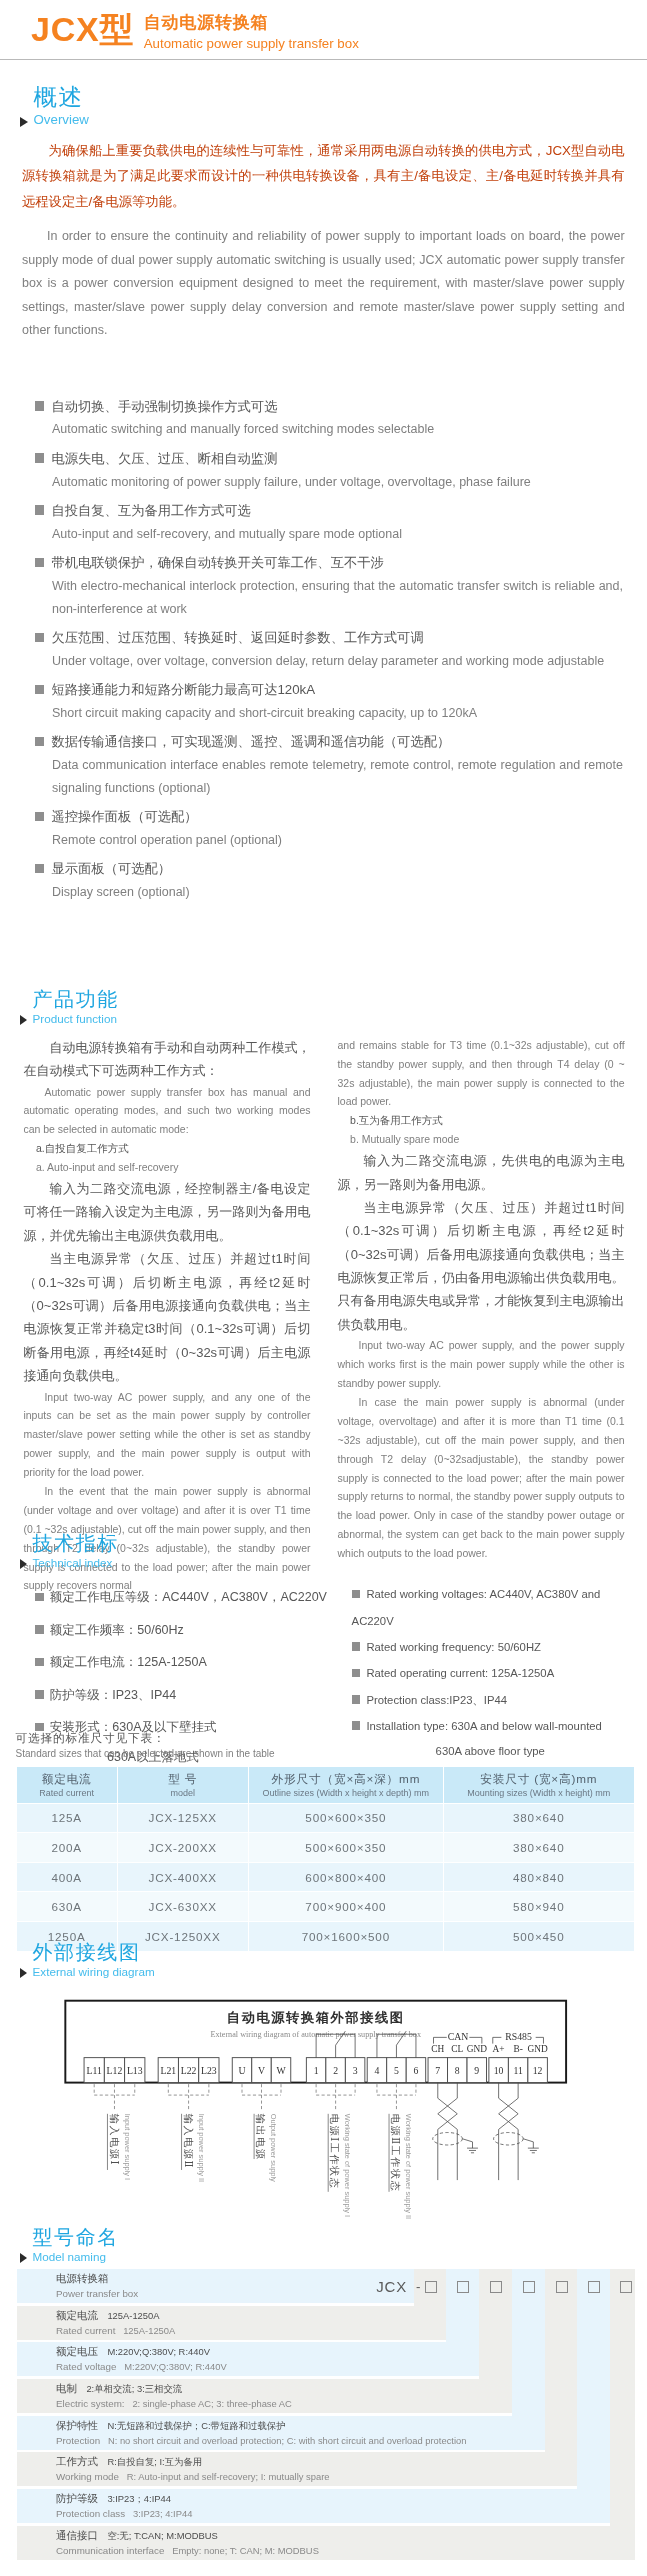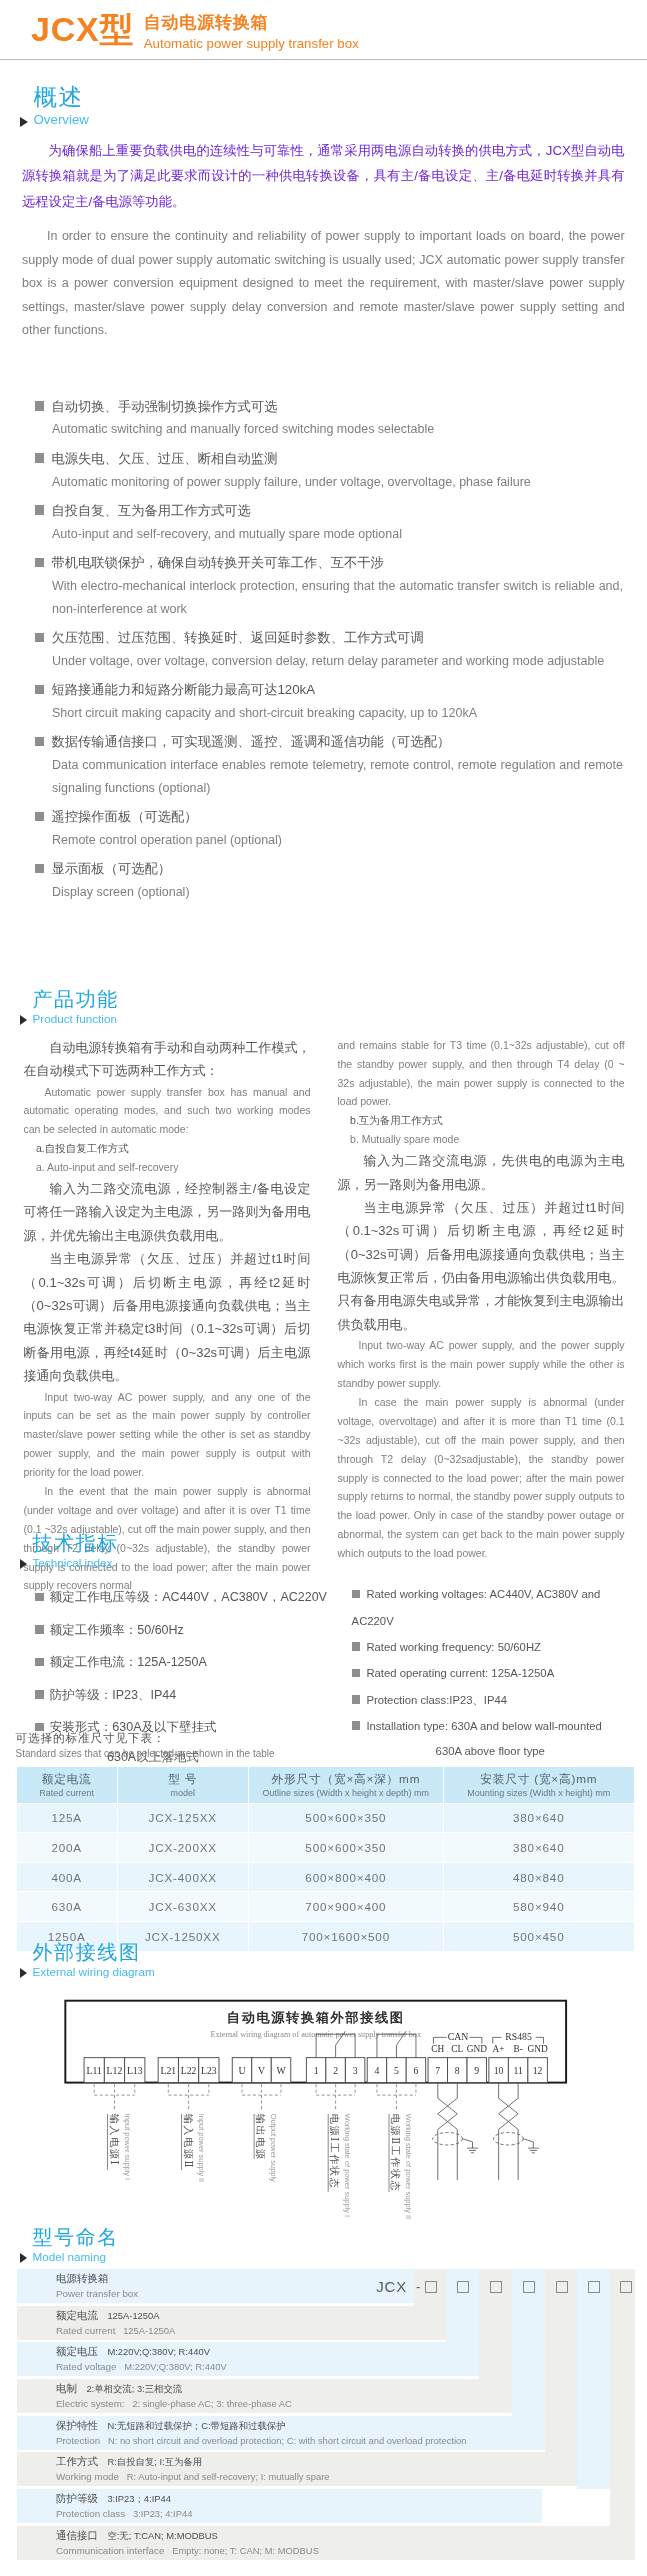--- a/index.html
+++ b/index.html
@@ -19,21 +19,21 @@
   .sec-head{display:flex;align-items:flex-end;margin-left:20px;}
   .tri{width:0;height:0;border-left:8.6px solid #2b2b2b;border-top:5.5px solid transparent;
        border-bottom:5.5px solid transparent;margin-top:7.8px;margin-right:5.5px;flex:0 0 auto;}
   .h-cn{font-size:23.4px;color:#1FA6E0;letter-spacing:1.6px;line-height:1.15;}
   .h-en{font-size:13.3px;color:#45BCEC;margin-top:0.8px;}
   .sec-head.small .h-cn{font-size:20px;}
   .sec-head.small .h-en{font-size:11.7px;}
   .sec-head.small .tri{margin-top:7px;border-left-width:7.8px;}
 
   
-  .p-cn{margin:11px 23.4px 0 22px;font-size:13.3px;color:#6d28d9;line-height:1.92;
+  .p-cn{margin:11px 23.4px 0 22px;font-size:13.3px;color:#c2410c;line-height:1.92;
         text-align:justify;text-indent:2em;}
   .p-en{margin:11px 23.4px 0 22px;font-size:12.5px;color:#7f7f7f;line-height:1.88;
         text-align:justify;text-indent:2em;}
 
   
   .feats{margin:12.5px 25px 0 35px;}
   .feat{margin-bottom:5.5px;}
   .feat-cn{font-size:13.3px;color:#575757;line-height:1.8;}
   .sq{display:inline-block;width:9.4px;height:9.4px;background:#8e8e8e;margin-right:7px;}
   .feat-en{font-size:12.5px;color:#7f7f7f;line-height:1.82;margin-left:17px;text-align:justify;}
@@ -477,21 +477,21 @@
         <div class="l2"><span>Electric system:</span><span class="ndesc">2: single-phase AC; 3: three-phase AC</span></div>
       </div>
       <div class="nrow blue" style="top:147px;width:528px;">
         <div class="l1"><span>保护特性</span><span class="ndesc">N:无短路和过载保护；C:带短路和过载保护</span></div>
         <div class="l2"><span>Protection</span><span class="ndesc">N: no short circuit and overload protection; C: with short circuit and overload protection</span></div>
       </div>
       <div class="nrow gray" style="top:183px;width:560px;">
         <div class="l1"><span>工作方式</span><span class="ndesc">R:自投自复; I:互为备用</span></div>
         <div class="l2"><span>Working mode</span><span class="ndesc">R: Auto-input and self-recovery; I: mutually spare</span></div>
       </div>
-      <div class="nrow blue" style="top:220px;width:525px;">
+      <div class="nrow blue" style="top:220px;width:593px;">
         <div class="l1"><span>防护等级</span><span class="ndesc">3:IP23；4:IP44</span></div>
         <div class="l2"><span>Protection class</span><span class="ndesc">3:IP23; 4:IP44</span></div>
       </div>
       <div class="nrow gray" style="top:257px;width:618px;">
         <div class="l1"><span>通信接口</span><span class="ndesc">空:无; T:CAN; M:MODBUS</span></div>
         <div class="l2"><span>Communication interface</span><span class="ndesc">Empty: none; T: CAN; M: MODBUS</span></div>
       </div>
 
       <div class="jcx">JCX</div>
       <div class="cdash">-</div>

